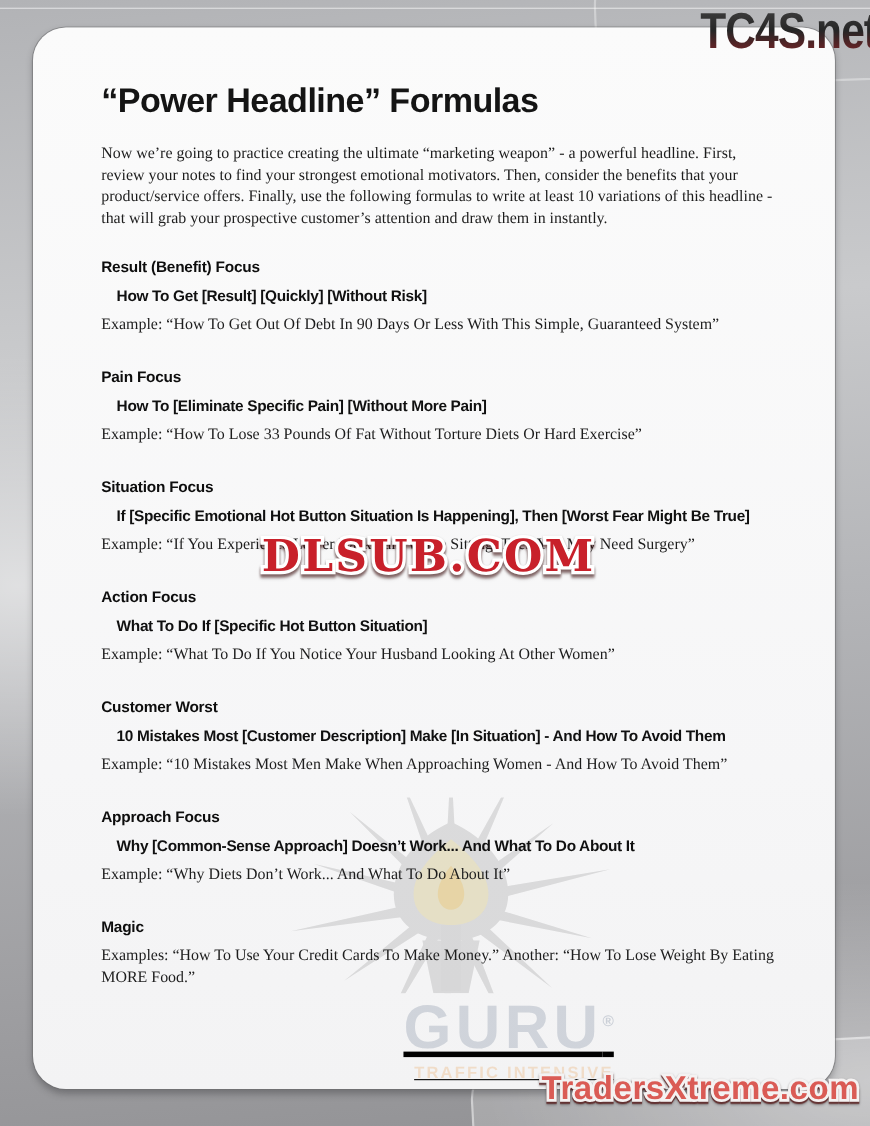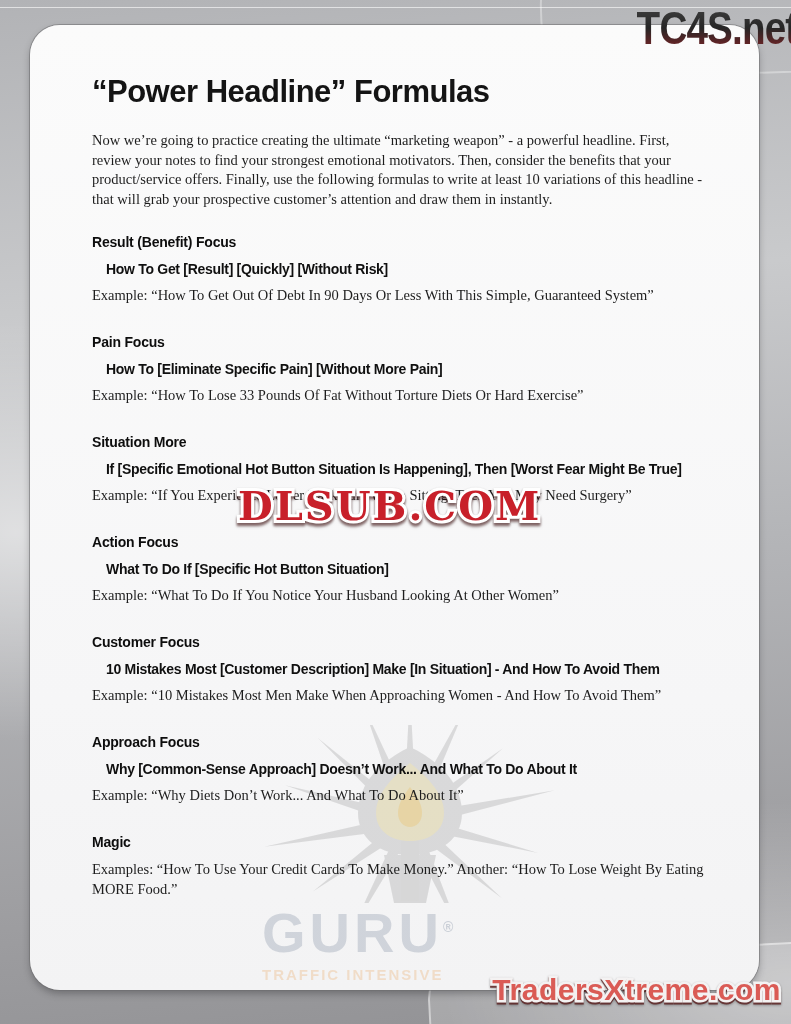--- a/index.html
+++ b/index.html
@@ -43,21 +43,21 @@
     margin:7px 0 0 14px;font-size:14px;font-weight:bold;color:#101010;
     line-height:19px;letter-spacing:-0.3px;white-space:nowrap;
   }
   .sec-example{
     margin:6px 0 0 0;font-family:"Liberation Serif",serif;
     font-size:14.5px;line-height:20px;color:#1d1d1d;white-space:nowrap;
   }
   .sec-example.wrap{white-space:normal;width:618px;}
 
   
-  .wm-logo{position:absolute;left:232px;top:700px;width:296px;text-align:left;z-index:1;pointer-events:none;}
+  .wm-logo{position:absolute;left:232px;top:700px;width:296px;text-align:right;z-index:1;pointer-events:none;text-decoration:underline;}
   .wm-logo .brand{
     font-size:56px;font-weight:bold;letter-spacing:4px;line-height:52px;
     color:rgba(125,140,160,0.30);position:relative;margin-top:-6px;
   }
   .wm-logo .brand sup{font-size:14px;letter-spacing:0;color:rgba(125,140,160,0.35);}
   .wm-logo .tagline{
     font-size:15px;font-weight:bold;letter-spacing:2px;line-height:24px;
     color:rgba(235,170,100,0.30);margin-top:4px;
   }
 
@@ -137,33 +137,33 @@
       <p class="sec-example">Example: “How To Get Out Of Debt In 90 Days Or Less With This Simple, Guaranteed System”</p>
     </section>
 
     <section class="section">
       <h2 class="sec-heading">Pain Focus</h2>
       <p class="sec-formula">How To [Eliminate Specific Pain] [Without More Pain]</p>
       <p class="sec-example">Example: “How To Lose 33 Pounds Of Fat Without Torture Diets Or Hard Exercise”</p>
     </section>
 
     <section class="section">
-      <h2 class="sec-heading">Situation More</h2>
+      <h2 class="sec-heading">Situation Focus</h2>
       <p class="sec-formula">If [Specific Emotional Hot Button Situation Is Happening], Then [Worst Fear Might Be True]</p>
       <p class="sec-example">Example: “If You Experience Lower Back Pain While Sitting, Then You May Need Surgery”</p>
     </section>
 
     <section class="section">
       <h2 class="sec-heading">Action Focus</h2>
       <p class="sec-formula">What To Do If [Specific Hot Button Situation]</p>
       <p class="sec-example">Example: “What To Do If You Notice Your Husband Looking At Other Women”</p>
     </section>
 
     <section class="section">
-      <h2 class="sec-heading">Customer Focus</h2>
+      <h2 class="sec-heading">Customer Worst</h2>
       <p class="sec-formula">10 Mistakes Most [Customer Description] Make [In Situation] - And How To Avoid Them</p>
       <p class="sec-example">Example: “10 Mistakes Most Men Make When Approaching Women - And How To Avoid Them”</p>
     </section>
 
     <section class="section">
       <h2 class="sec-heading">Approach Focus</h2>
       <p class="sec-formula">Why [Common-Sense Approach] Doesn’t Work... And What To Do About It</p>
       <p class="sec-example">Example: “Why Diets Don’t Work... And What To Do About It”</p>
     </section>
 

